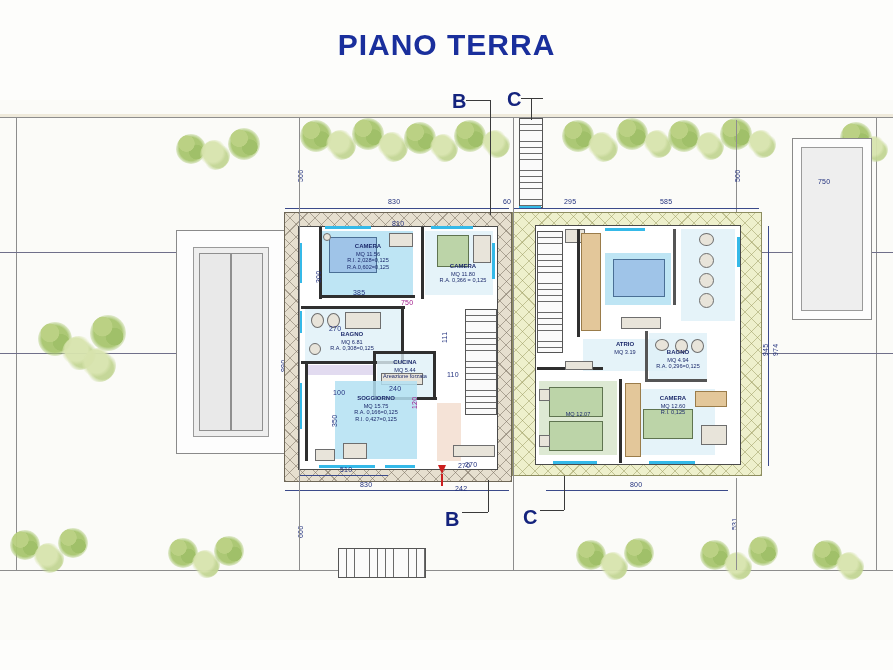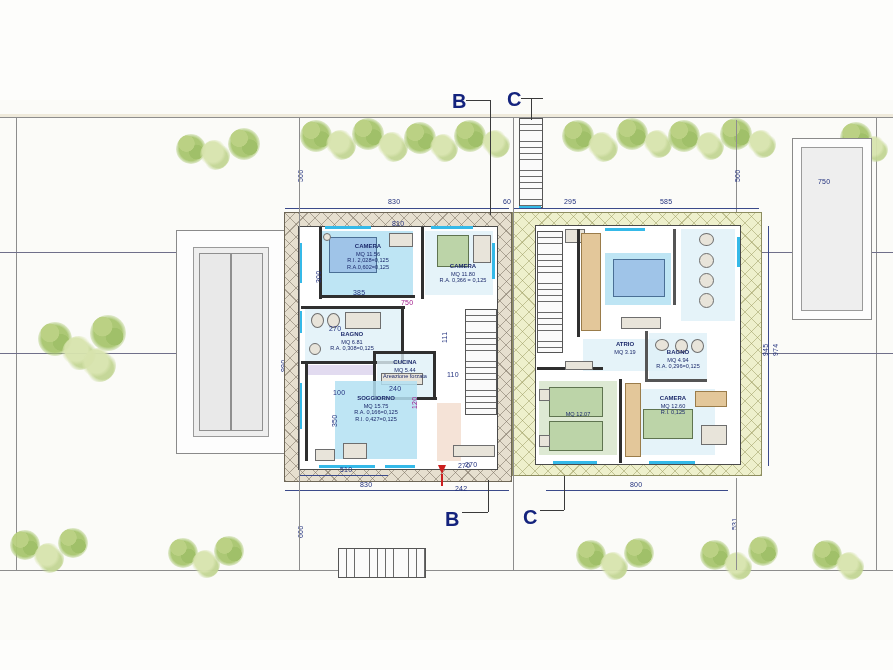--- a/index.html
+++ b/index.html
@@ -196,20 +196,21 @@
     position: absolute;
     width: 2px;
     background: #cc1f1f;
   }
 </style>
 </head>
 <body>
 
 <div id="page">
 
+  <div id="title">PIANO TERRA</div>
 
   <div id="sheet">
 
     <div class="site-band" style="top:14px;"></div>
     <div class="site-line h" style="left:0; top:17px; width:893px;"></div>
     <div class="site-line h" style="left:0; top:470px; width:893px;"></div>
     <div class="site-line v" style="left:16px; top:17px; height:453px;"></div>
     <div class="site-line v" style="left:876px; top:17px; height:453px;"></div>
 
     <div class="axis h" style="left:0; top:152px; width:893px;"></div>

